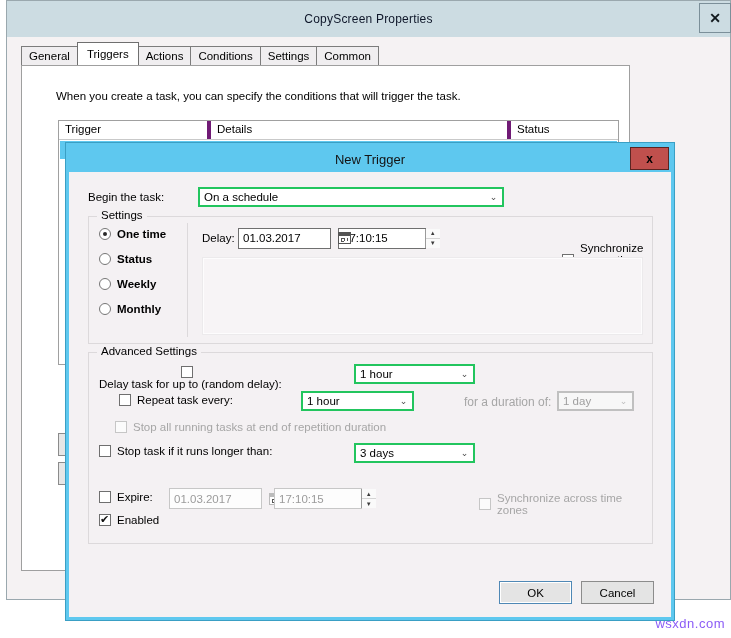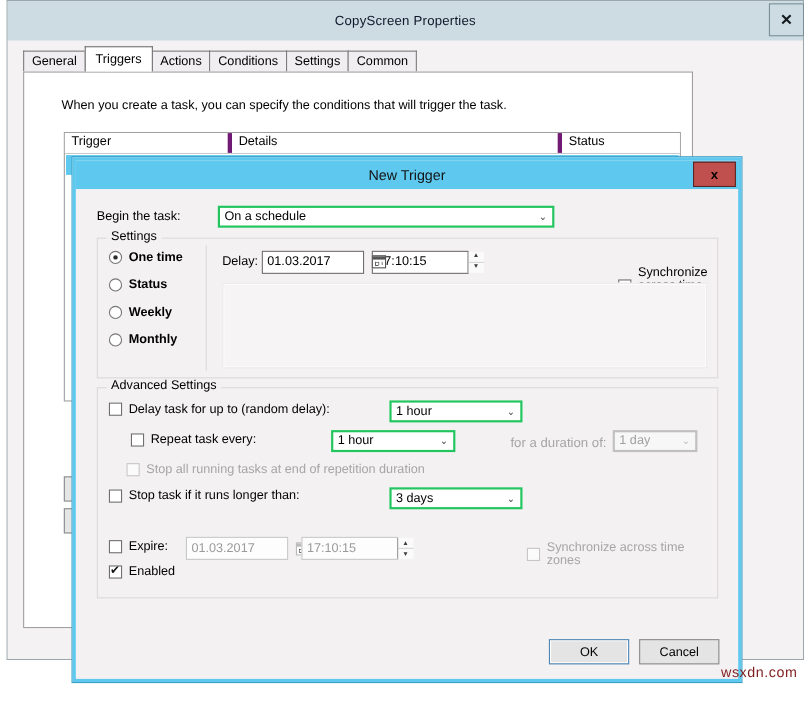--- a/index.html
+++ b/index.html
@@ -234,21 +234,21 @@
 
   
   .inset {
     position: absolute; left: 113px; top: 40px; right: 9px; bottom: 8px;
     background: #f7f4f6; border: 1px solid #eceaec;
     box-shadow: inset 0 0 0 1px #fdfcfd;
   }
 
   
   .adv-row { position: absolute; left: 10px; display: flex; align-items: center; }
-  #adv-r1 { top: 13px; }
+  #adv-r1 { top: 13px; flex-direction: column; }
   #adv-r2 { top: 41px; padding-left: 20px; }
   #adv-r3 { top: 68px; left: 26px; }
   #adv-r4 { top: 92px; }
   #adv-r5 { top: 138px; }
   #adv-enabled { top: 161px; }
 
   #cmb-delay   { position: absolute; left: 265px; top: 11px; width: 121px; }
   #cmb-repeat  { position: absolute; left: 212px; top: 38px; width: 113px; }
   #lbl-duration{ position: absolute; left: 375px; top: 42px; font-size: 12px; color:#a6a6a6; }
   #cmb-duration{ position: absolute; left: 468px; top: 38px; width: 77px; }
@@ -264,22 +264,22 @@
     width: 73px; height: 23px; font-size: 11.5px;
     background: #e4e4e4; border: 1px solid #8c8c8c;
     display: flex; align-items: center; justify-content: center;
     cursor: pointer; color: #000;
   }
   .btn.default { border: 1px solid #4f88b5; box-shadow: inset 0 0 0 1px #ffffff; }
   .btn + .btn { margin-left: 9px; }
 
   
   .watermark {
-    position: absolute; right: 6px; bottom: 20px;
-    font-size: 13px; color: #7f1d1d; letter-spacing: .5px;
+    position: absolute; right: 6px; bottom: 7px;
+    font-size: 13px; color: #8b5cf6; letter-spacing: .5px;
   }
 </style>
 </head>
 <body>
 
 <div id="root">
 
   <div class="parent-window">
 
     <div class="parent-titlebar">

